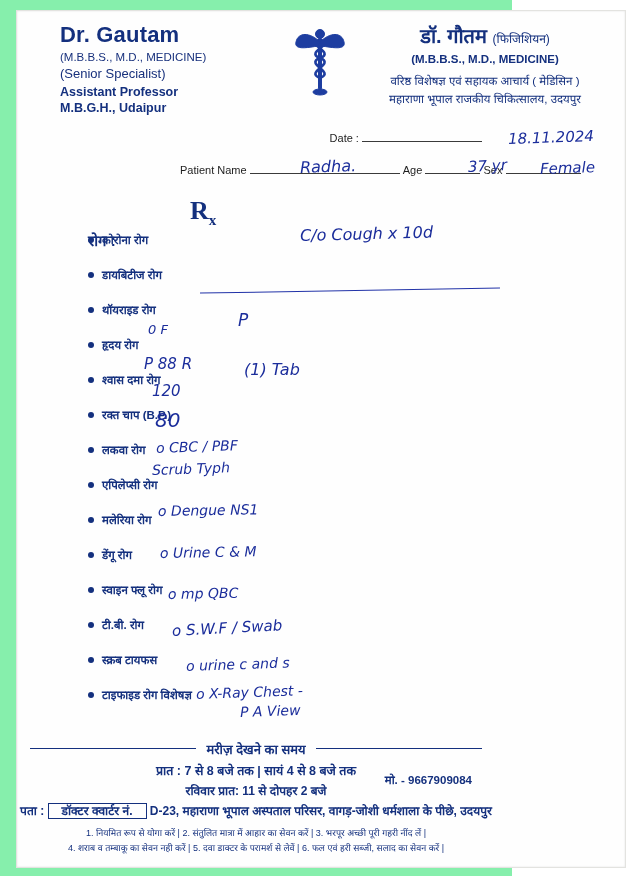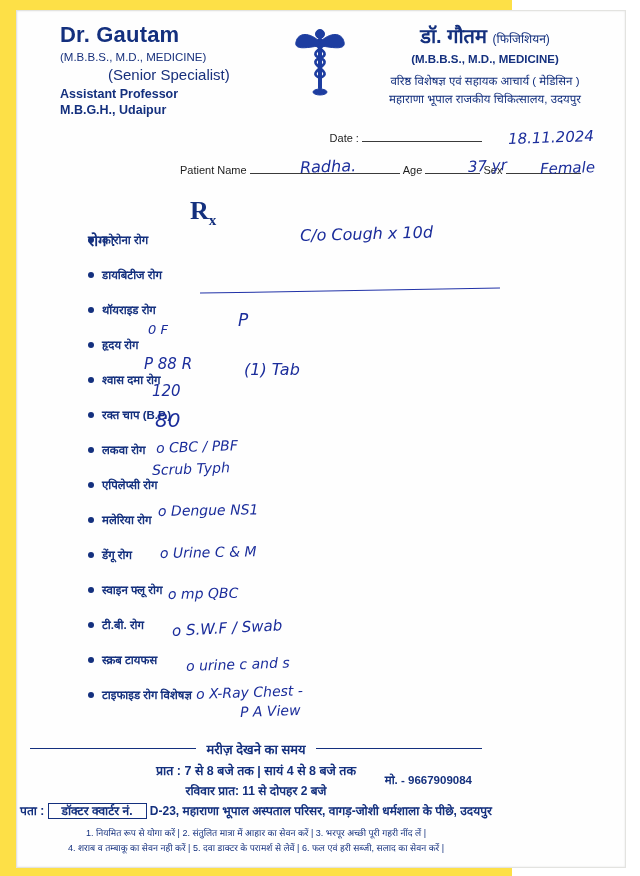--- a/index.html
+++ b/index.html
@@ -10,21 +10,21 @@
   body {
     width: 640px;
     height: 876px;
     font-family: "Liberation Sans", sans-serif;
     overflow: hidden;
   }
   #sheet {
     position: relative;
     width: 512px;
     height: 876px;
-    background: #fde047;
+    background: #86efac;
     box-sizing: border-box;
   }
   .paper-border {
     position: absolute;
     left: 16px;
     top: 10px;
     width: 608px;
     height: 856px;
     border: 1px solid #e3e3e0;
     background: #fefefe;
@@ -50,24 +50,23 @@
     font-weight: bold;
     color: #14307e;
     letter-spacing: 0.2px;
   }
   .qual {
     font-size: 11.5px;
     color: #17307c;
     margin-top: 3px;
   }
   .senior {
-    font-size: 15px;
+    font-size: 13px;
     color: #17307c;
     margin-top: 3px;
-    margin-left: 48px;
   }
   .asst {
     font-size: 12.5px;
     font-weight: bold;
     color: #14307e;
     margin-top: 4px;
   }
   .mbgh {
     font-size: 12.5px;
     font-weight: bold;

